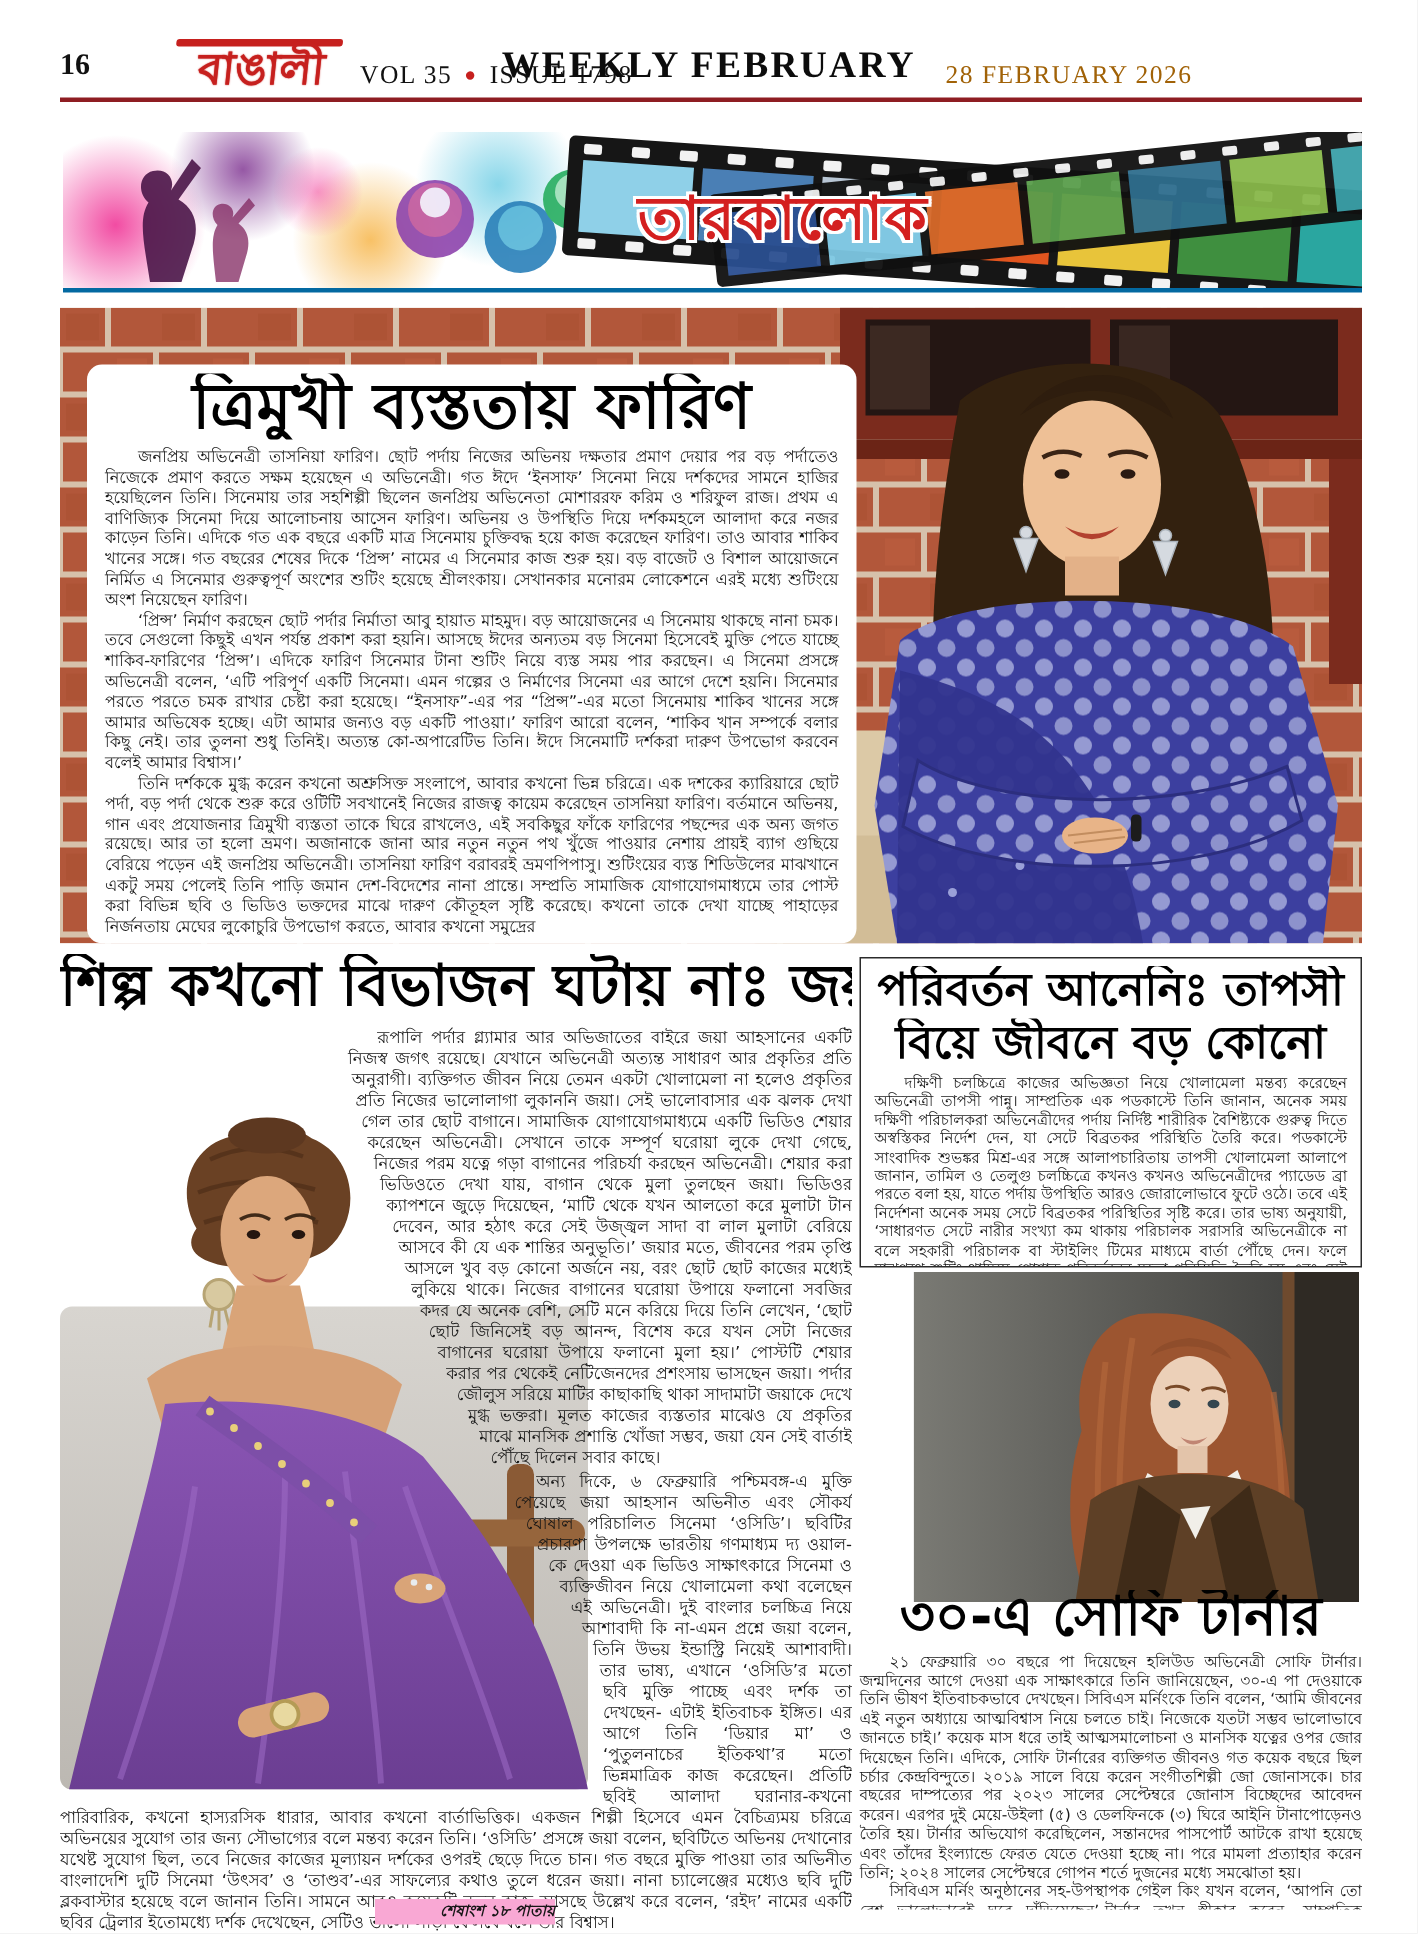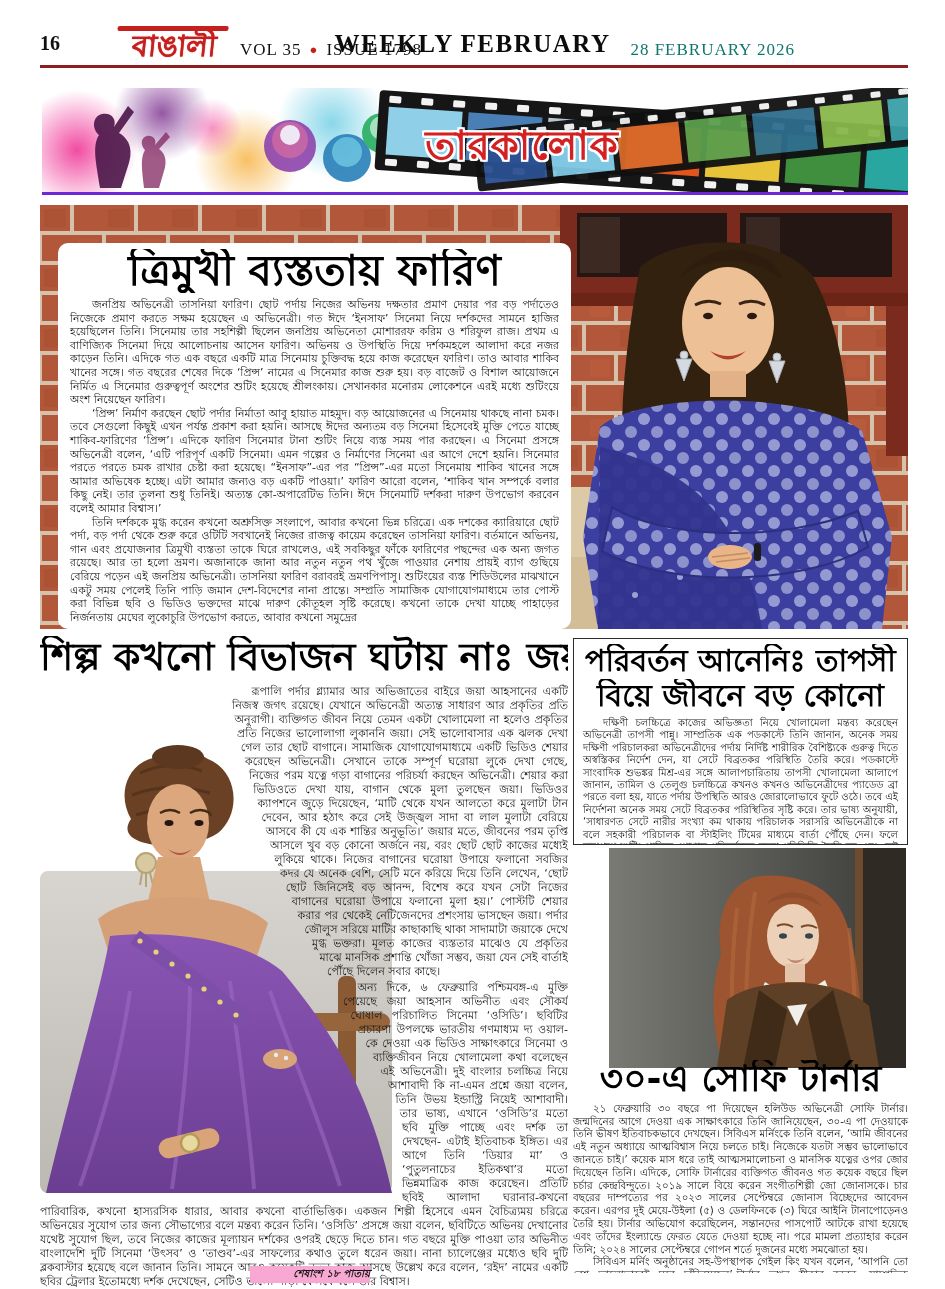--- a/index.html
+++ b/index.html
@@ -11,25 +11,25 @@
   .hdr-logo .bar{height:5px;background:#c6201e;border-radius:2px;margin:0 10px 1px 4px;}
   .hdr-logo .word{font-size:29px;font-weight:800;color:#c6201e;line-height:1;
                   text-shadow:0 0 1px #c6201e;}
   .hdr-volissue{position:absolute;left:240px;top:40px;font:17px "Liberation Serif","DejaVu Serif",serif;
                 letter-spacing:1px;color:#111;white-space:nowrap;}
   .hdr-volissue .dot{color:#c6201e;font-size:13px;padding:0 8px;vertical-align:1px;}
   .hdr-masthead{position:absolute;left:0;right:0;top:30px;text-align:center;
                 font:bold 25px "Liberation Serif","DejaVu Serif",serif;letter-spacing:1.5px;
                 color:#0c0c0c;white-space:nowrap;}
   .hdr-date{position:absolute;right:150px;top:40px;font:17px "Liberation Serif","DejaVu Serif",serif;
-            letter-spacing:1px;color:#0f766e;white-space:nowrap;margin-left:35px;}
+            letter-spacing:1px;color:#a16207;white-space:nowrap;margin-left:35px;}
   .hdr-rule{position:absolute;left:40px;right:37px;top:65px;height:3px;background:#8e1d22;}
   
   .banner{position:absolute;left:42px;top:88px;width:866px;height:104px;overflow:hidden;
-          border-bottom:3px solid #6d28d9;background:#fff;}
+          border-bottom:3px solid #0369a1;background:#fff;}
   .banner svg{position:absolute;left:0;top:0;width:100%;height:100%;}
   .banner-title{position:absolute;left:330px;top:26px;width:300px;text-align:center;
                 font-size:40px;font-weight:800;color:#d42020;letter-spacing:1px;white-space:nowrap;
                 text-shadow:-2px 0 #fff,2px 0 #fff,0 -2px #fff,0 2px #fff,
                             -2px -2px #fff,2px 2px #fff,-2px 2px #fff,2px -2px #fff;}
   
   .a1-region{position:absolute;left:40px;top:205px;width:868px;height:424px;overflow:hidden;}
   .a1-region > svg{position:absolute;left:0;top:0;width:100%;height:100%;}
   .a1-box{position:absolute;left:18px;top:38px;width:513px;height:386px;background:#fff;
           border-radius:10px;padding:4px 12px 6px 12px;box-sizing:border-box;overflow:hidden;}

